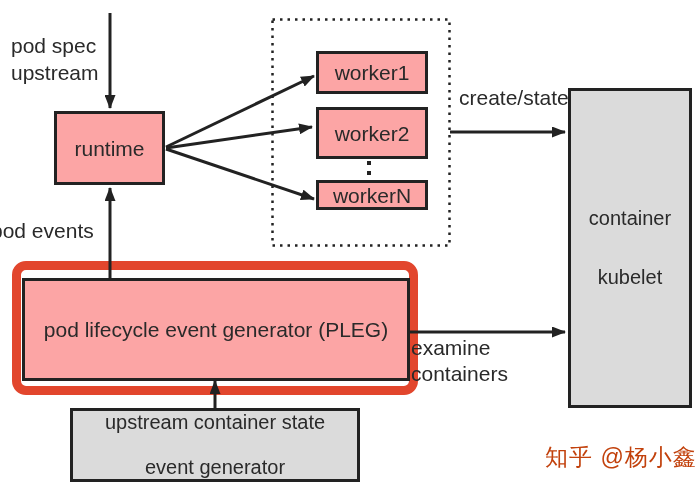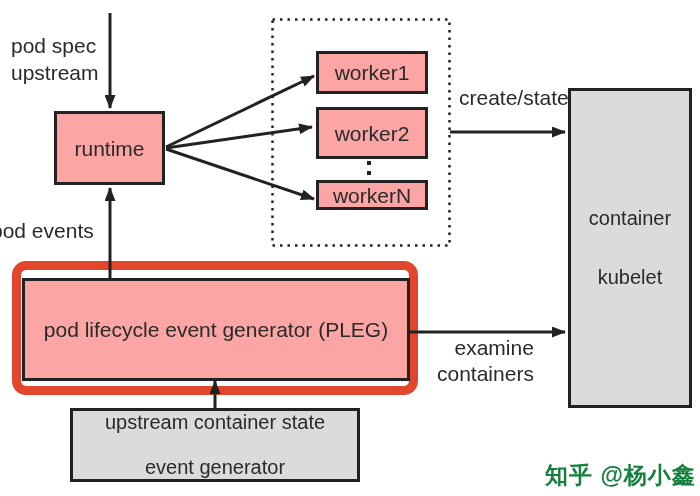--- a/index.html
+++ b/index.html
@@ -23,24 +23,24 @@
   .kubelet{left:54px;top:111px;width:111px;height:74px;}
   .worker1{left:316px;top:51px;width:112px;height:43px;}
   .worker2{left:316px;top:107px;width:112px;height:52px;}
   .workern{left:316px;top:180px;width:112px;height:30px;}
   .runtime{left:568px;top:88px;width:124px;height:320px;font-size:20px;gap:34px;}
   .pleg{left:22px;top:278px;width:388px;height:103px;align-items:center;}
   .upstream{left:70px;top:408px;width:290px;height:74px;font-size:20px;gap:20px;}
   .podspec{left:11px;top:32px;}
   .podevents{left:-9px;top:217px;}
   .createkill{left:459px;top:84px;}
-  .examine{left:437px;top:335px;line-height:26px;text-align:right;}
+  .examine{left:411px;top:335px;line-height:26px;}
   .watermark{
-    position:absolute;left:545px;top:460px;font-size:23px;
-    color:#15803d;white-space:nowrap;letter-spacing:1px;font-weight:bold;
+    position:absolute;left:545px;top:442px;font-size:23px;
+    color:#c2410c;white-space:nowrap;letter-spacing:1px;
   }
   svg{display:block;}
 </style>
 </head>
 <body>
 
 <div class="stage">
 
   <svg class="layer" width="700" height="496" viewBox="0 0 700 496">
     <rect x="272.5" y="19.5" width="177" height="226" fill="none" stroke="#222" stroke-width="2.5" stroke-dasharray="2.5 5"></rect>

